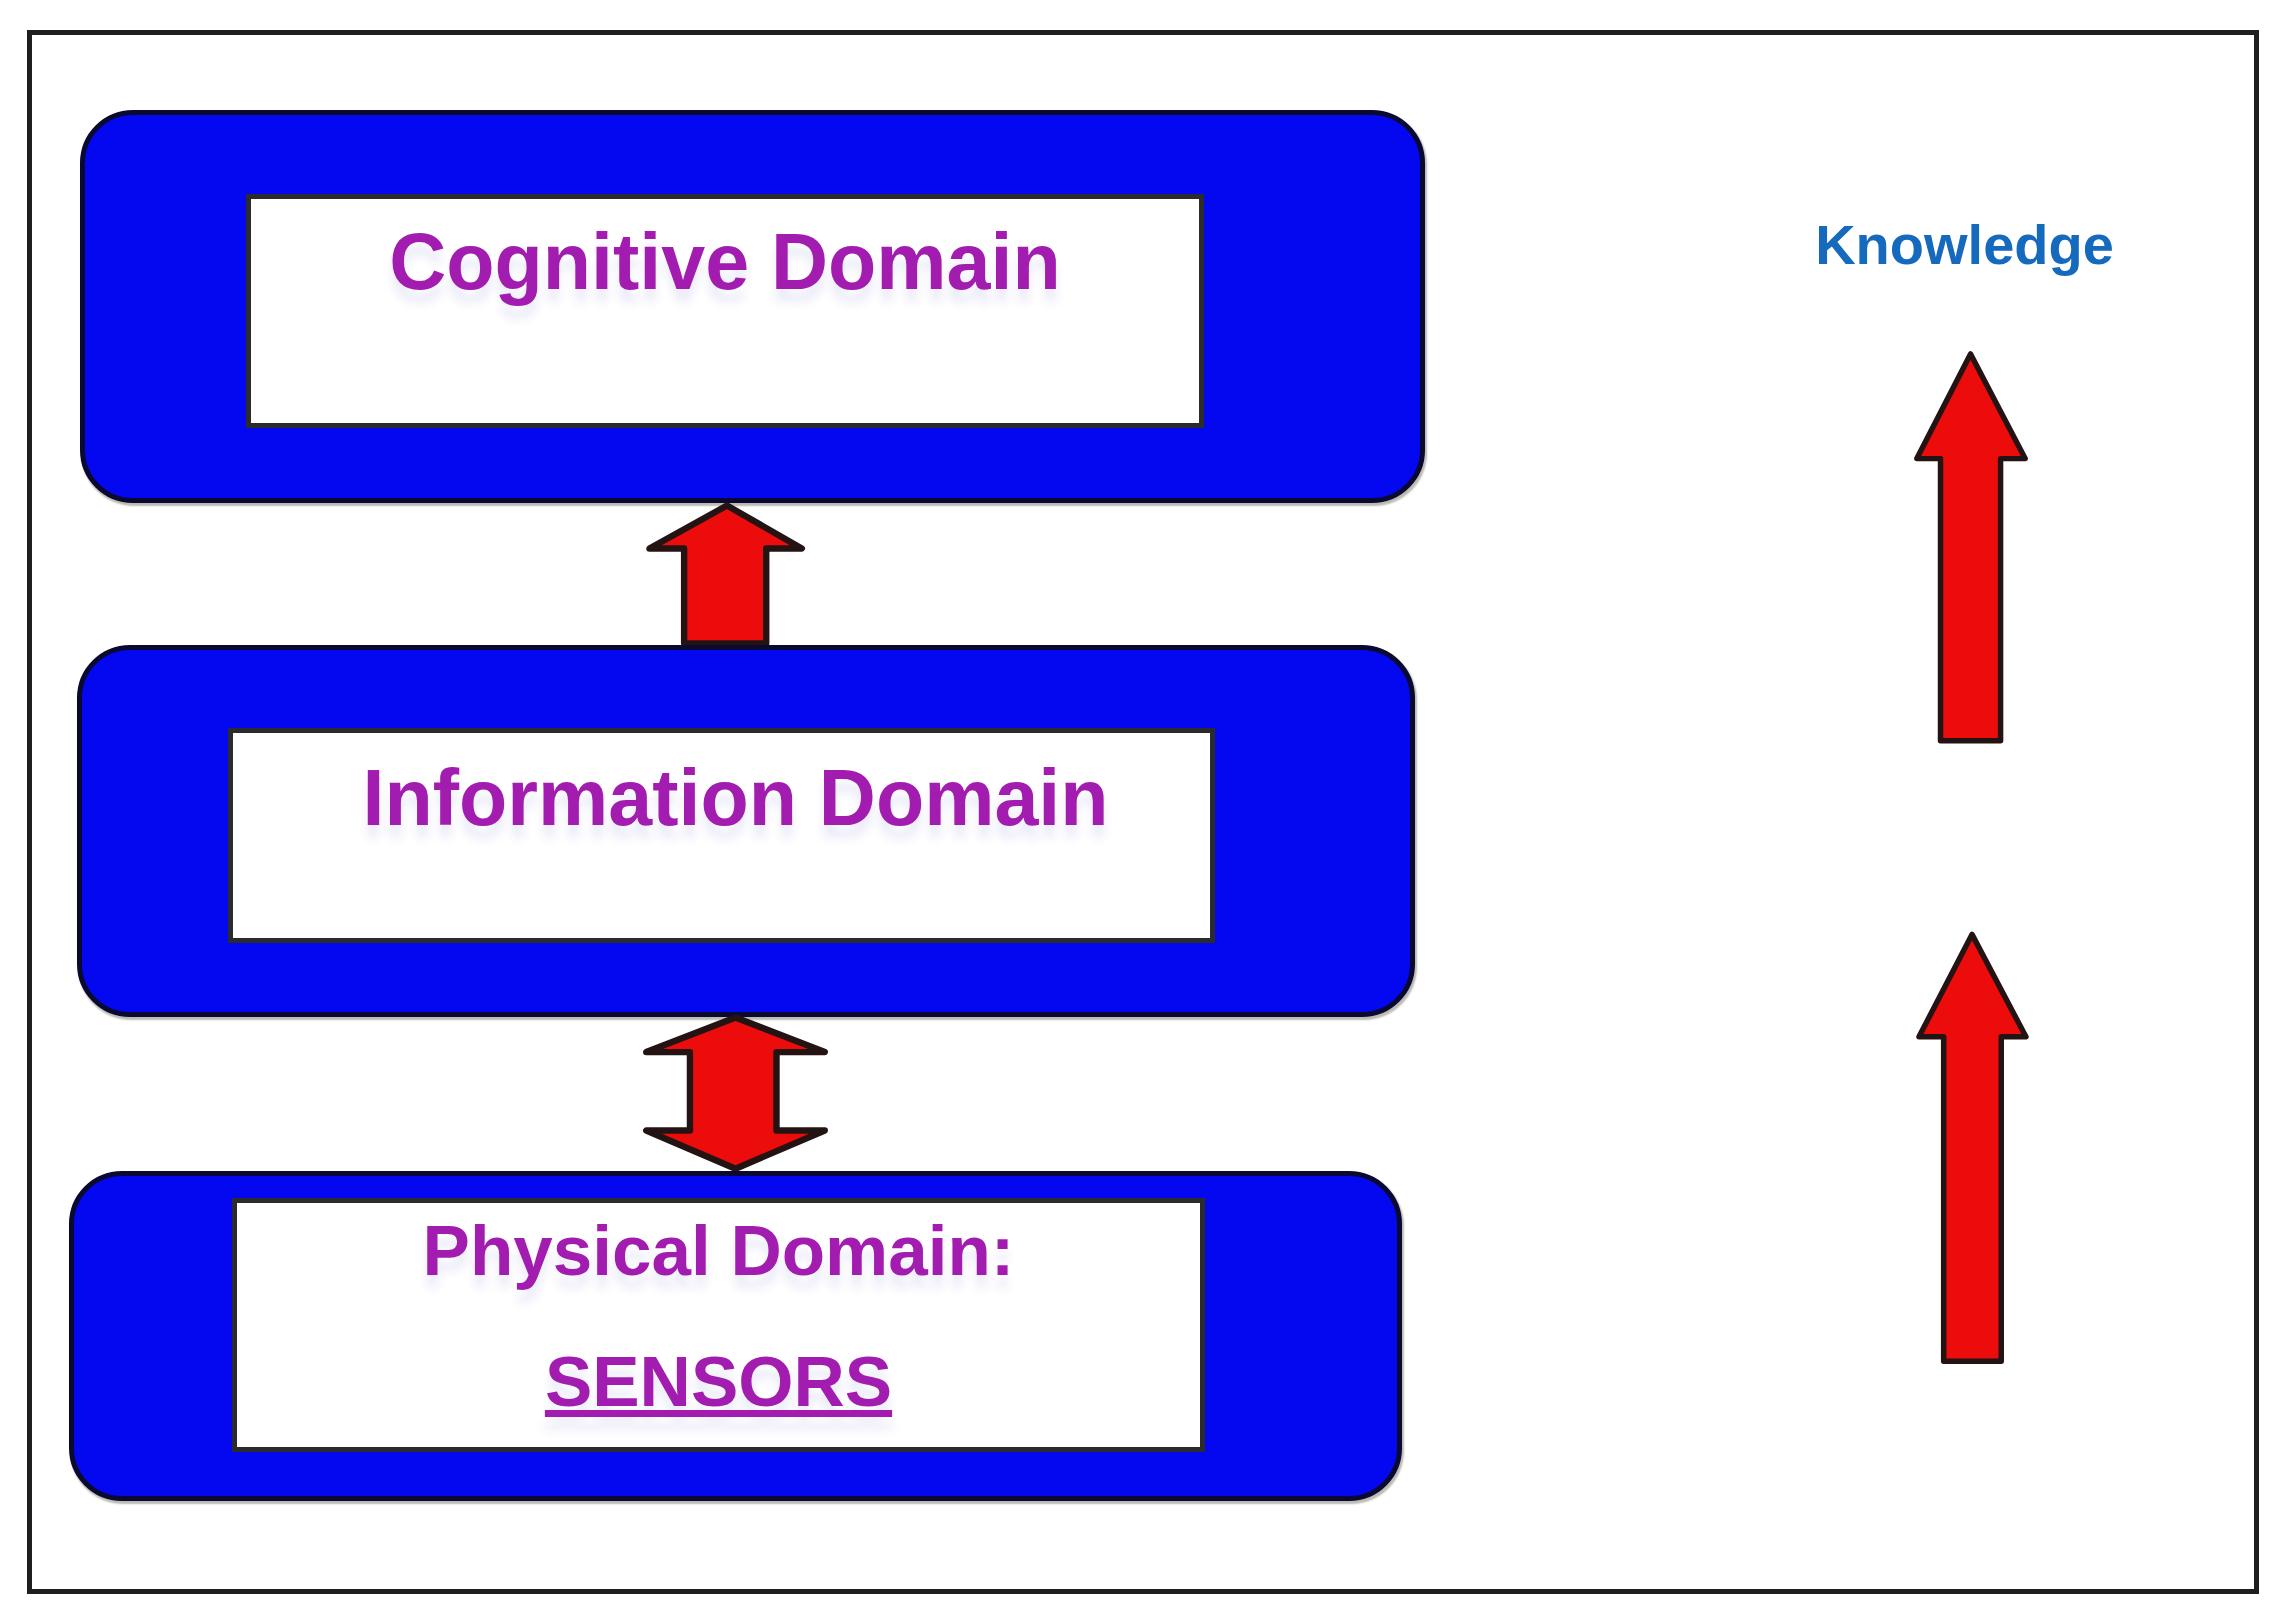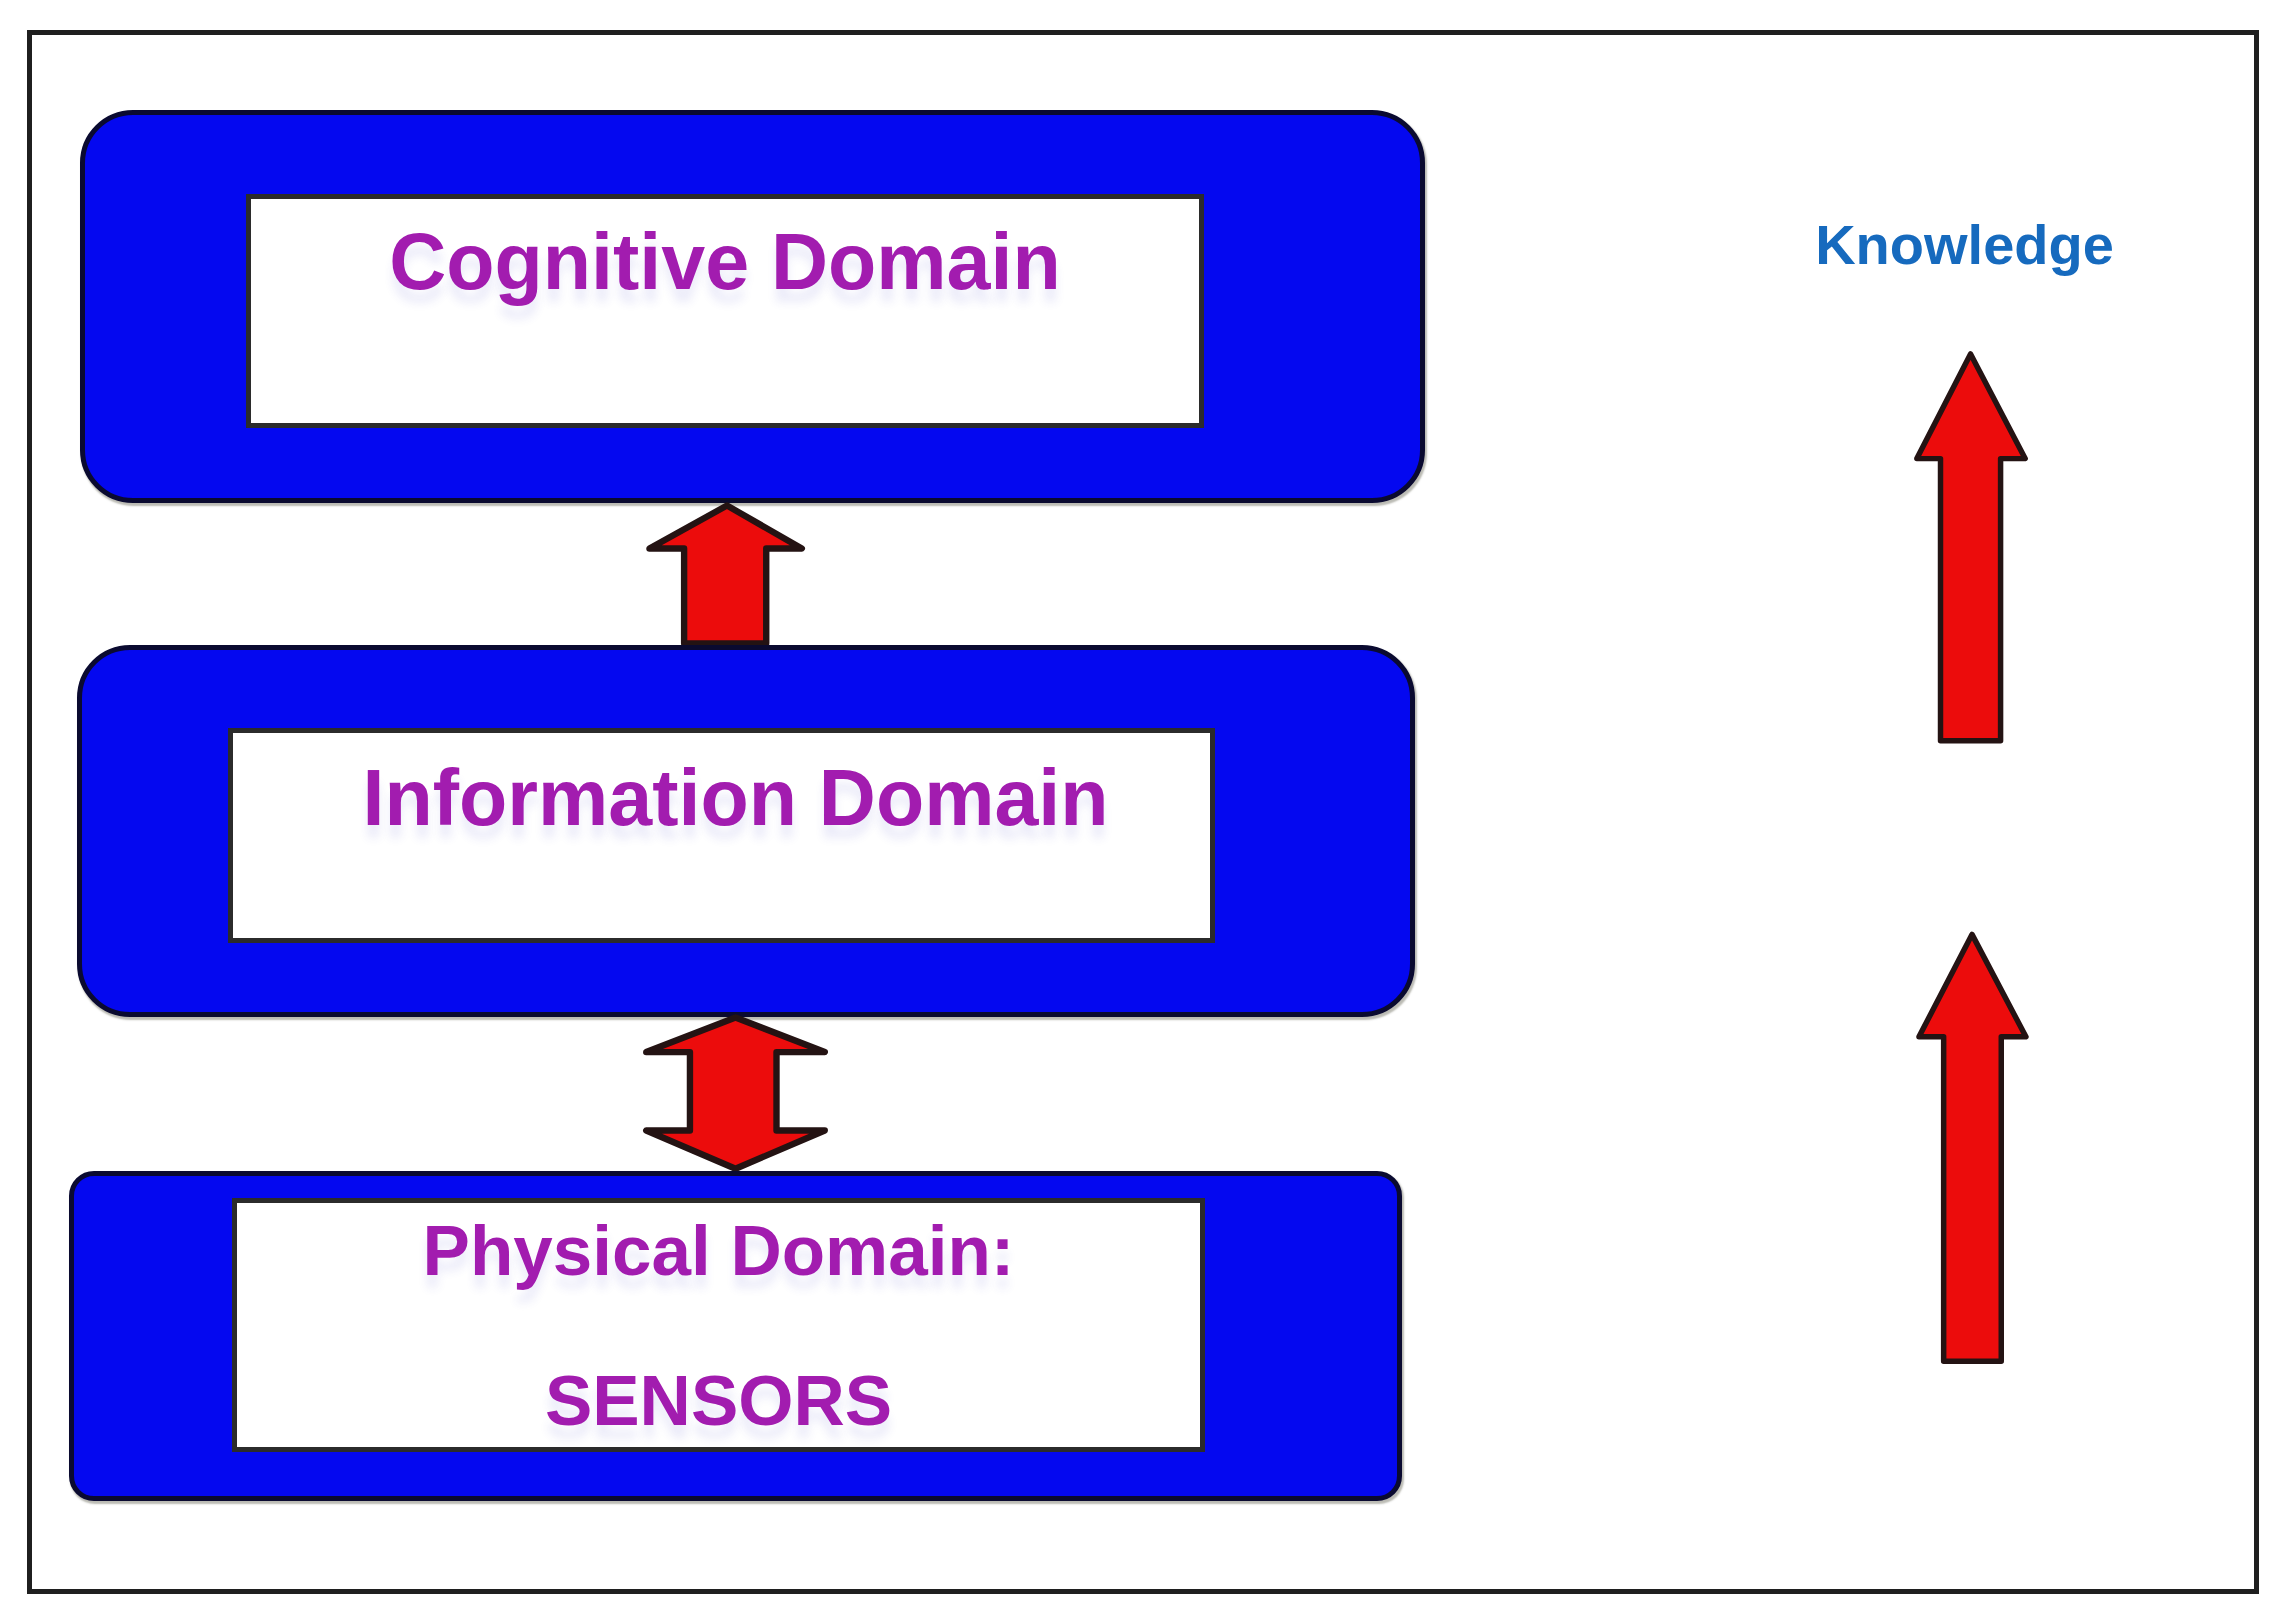--- a/index.html
+++ b/index.html
@@ -59,21 +59,21 @@
     font-weight: 700;
     font-size: 56px;
     line-height: 1.0;
     white-space: nowrap;
   }
   .arrow-svg {
     position: absolute;
     overflow: visible;
   }
   #phys-line-1 { margin-top: 11px; }
-  #phys-line-2 { margin-bottom: 8px; }
+  #phys-line-2 { margin-bottom: 27px; text-decoration: underline; }
   .panel-flex {
     display: flex;
     flex-direction: column;
     justify-content: space-between;
     height: 100%;
     box-sizing: border-box;
   }
 </style>
 </head>
 <body>
@@ -94,21 +94,21 @@
   <div class="domain-box" style="left:77px; top:645px; width:1338px; height:372px;">
     <div class="inner-panel" style="left:146px; top:78px; width:987px; height:215px;padding-left:28px;">
       <div class="box-label" style="margin-top:24px;">Information Domain</div>
     </div>
   </div>
 
   <svg class="arrow-svg" style="left:635px; top:1012px;" width="201" height="164" viewBox="0 0 220 180">
     <polygon points="110,6 208,44 155,44 155,130 208,130 110,172 12,130 60,130 60,44 12,44" stroke="#241313" stroke-width="7" stroke-linejoin="round" fill="#ec0c0c"></polygon>
   </svg>
 
-  <div class="domain-box" style="left:69px; top:1171px; width:1333px; height:330px;border-radius:25px;">
+  <div class="domain-box" style="left:69px; top:1171px; width:1333px; height:330px;">
     <div class="inner-panel" style="left:158px; top:22px; width:973px; height:254px;">
       <div class="panel-flex">
         <div class="box-label small" id="phys-line-1">Physical Domain:</div>
         <div class="box-label small" id="phys-line-2">SENSORS</div>
       </div>
     </div>
   </div>
 
   <div class="ladder-label" style="left:1727px; top:217px;">Knowledge</div>
 

